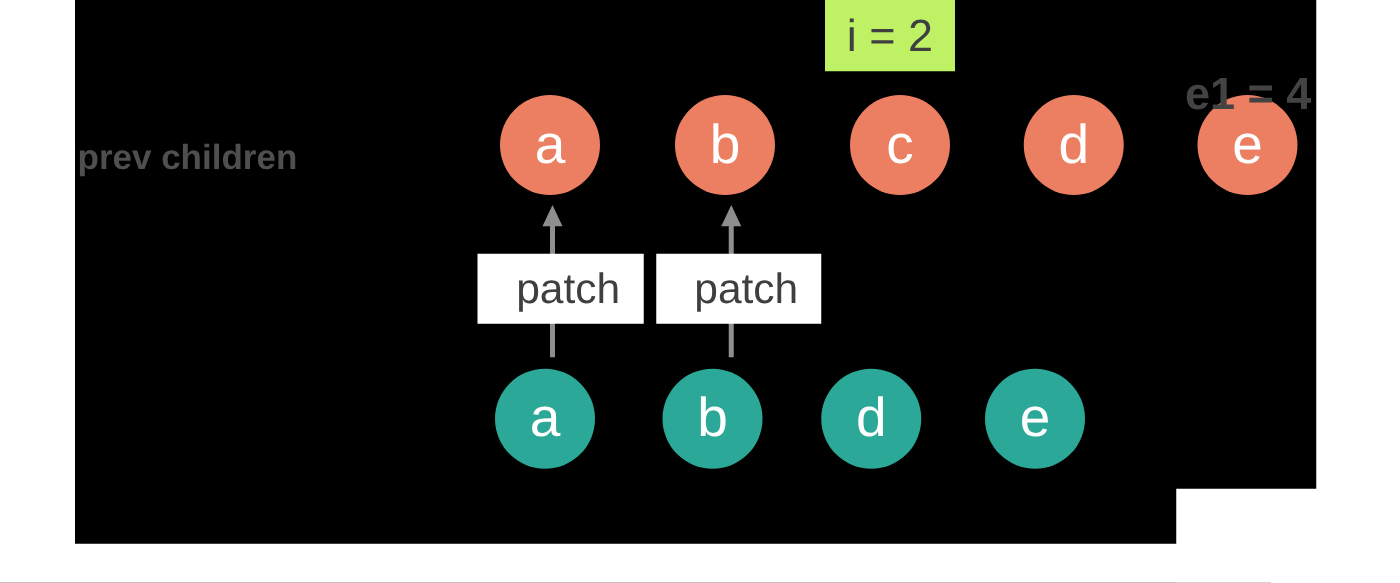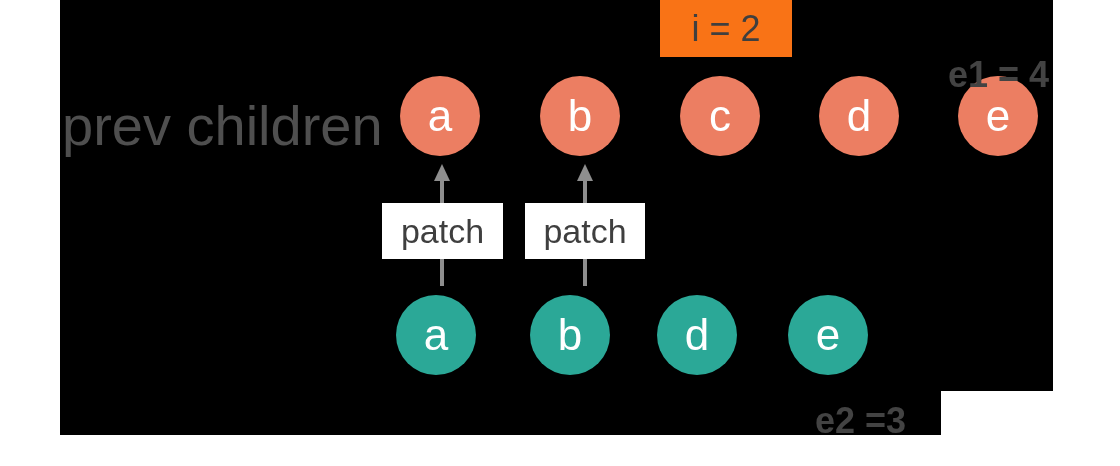--- a/index.html
+++ b/index.html
@@ -35,23 +35,23 @@
   .white-notch{
     position:absolute;
     left:941px; top:391px;
     width:179px; height:75px;
     background:var(--page-bg);
     z-index:1;
   }
   .row-label{
     position:absolute;
     left:62px;
-    font-size:56px;
+    font-size:28px;
     line-height:44px;
-    font-weight:400;
+    font-weight:700;
     color:var(--label-text);
     white-space:nowrap;
     z-index:2;
   }
   .row-label.prev{ top:104px; }
   .row-label.next{ top:323px; }
   .node{
     position:absolute;
     width:80px; height:80px;
     border-radius:50%;
@@ -75,26 +75,27 @@
     position:absolute;
     top:203px;
     height:56px;
     background:#ffffff;
     display:flex;
     align-items:center;
     justify-content:center;
     font-size:34px;
     color:var(--patch-text);
     z-index:3;
+    padding-left:12px;
   }
   .index-box{
     position:absolute;
     left:660px; top:0;
-    width:132px; height:57px;
-    background:#f97316;
+    width:104px; height:57px;
+    background:#bef264;
     display:flex;
     align-items:center;
     justify-content:center;
     font-size:36px;
     color:var(--patch-text);
     z-index:3;
   }
   .end-pointer{
     position:absolute;
     font-size:36px;
@@ -135,15 +136,14 @@
   <div class="node prev" style="left:819px">d</div>
   <div class="node prev" style="left:958px">e</div>
 
   <div class="node next" style="left:396px">a</div>
   <div class="node next" style="left:530px">b</div>
   <div class="node next" style="left:657px">d</div>
   <div class="node next" style="left:788px">e</div>
 
   <div class="index-box">i = 2</div>
   <div class="end-pointer e1">e1 = 4</div>
-  <div class="end-pointer e2">e2 =3</div>
 
 </div>
 
 </body></html>

